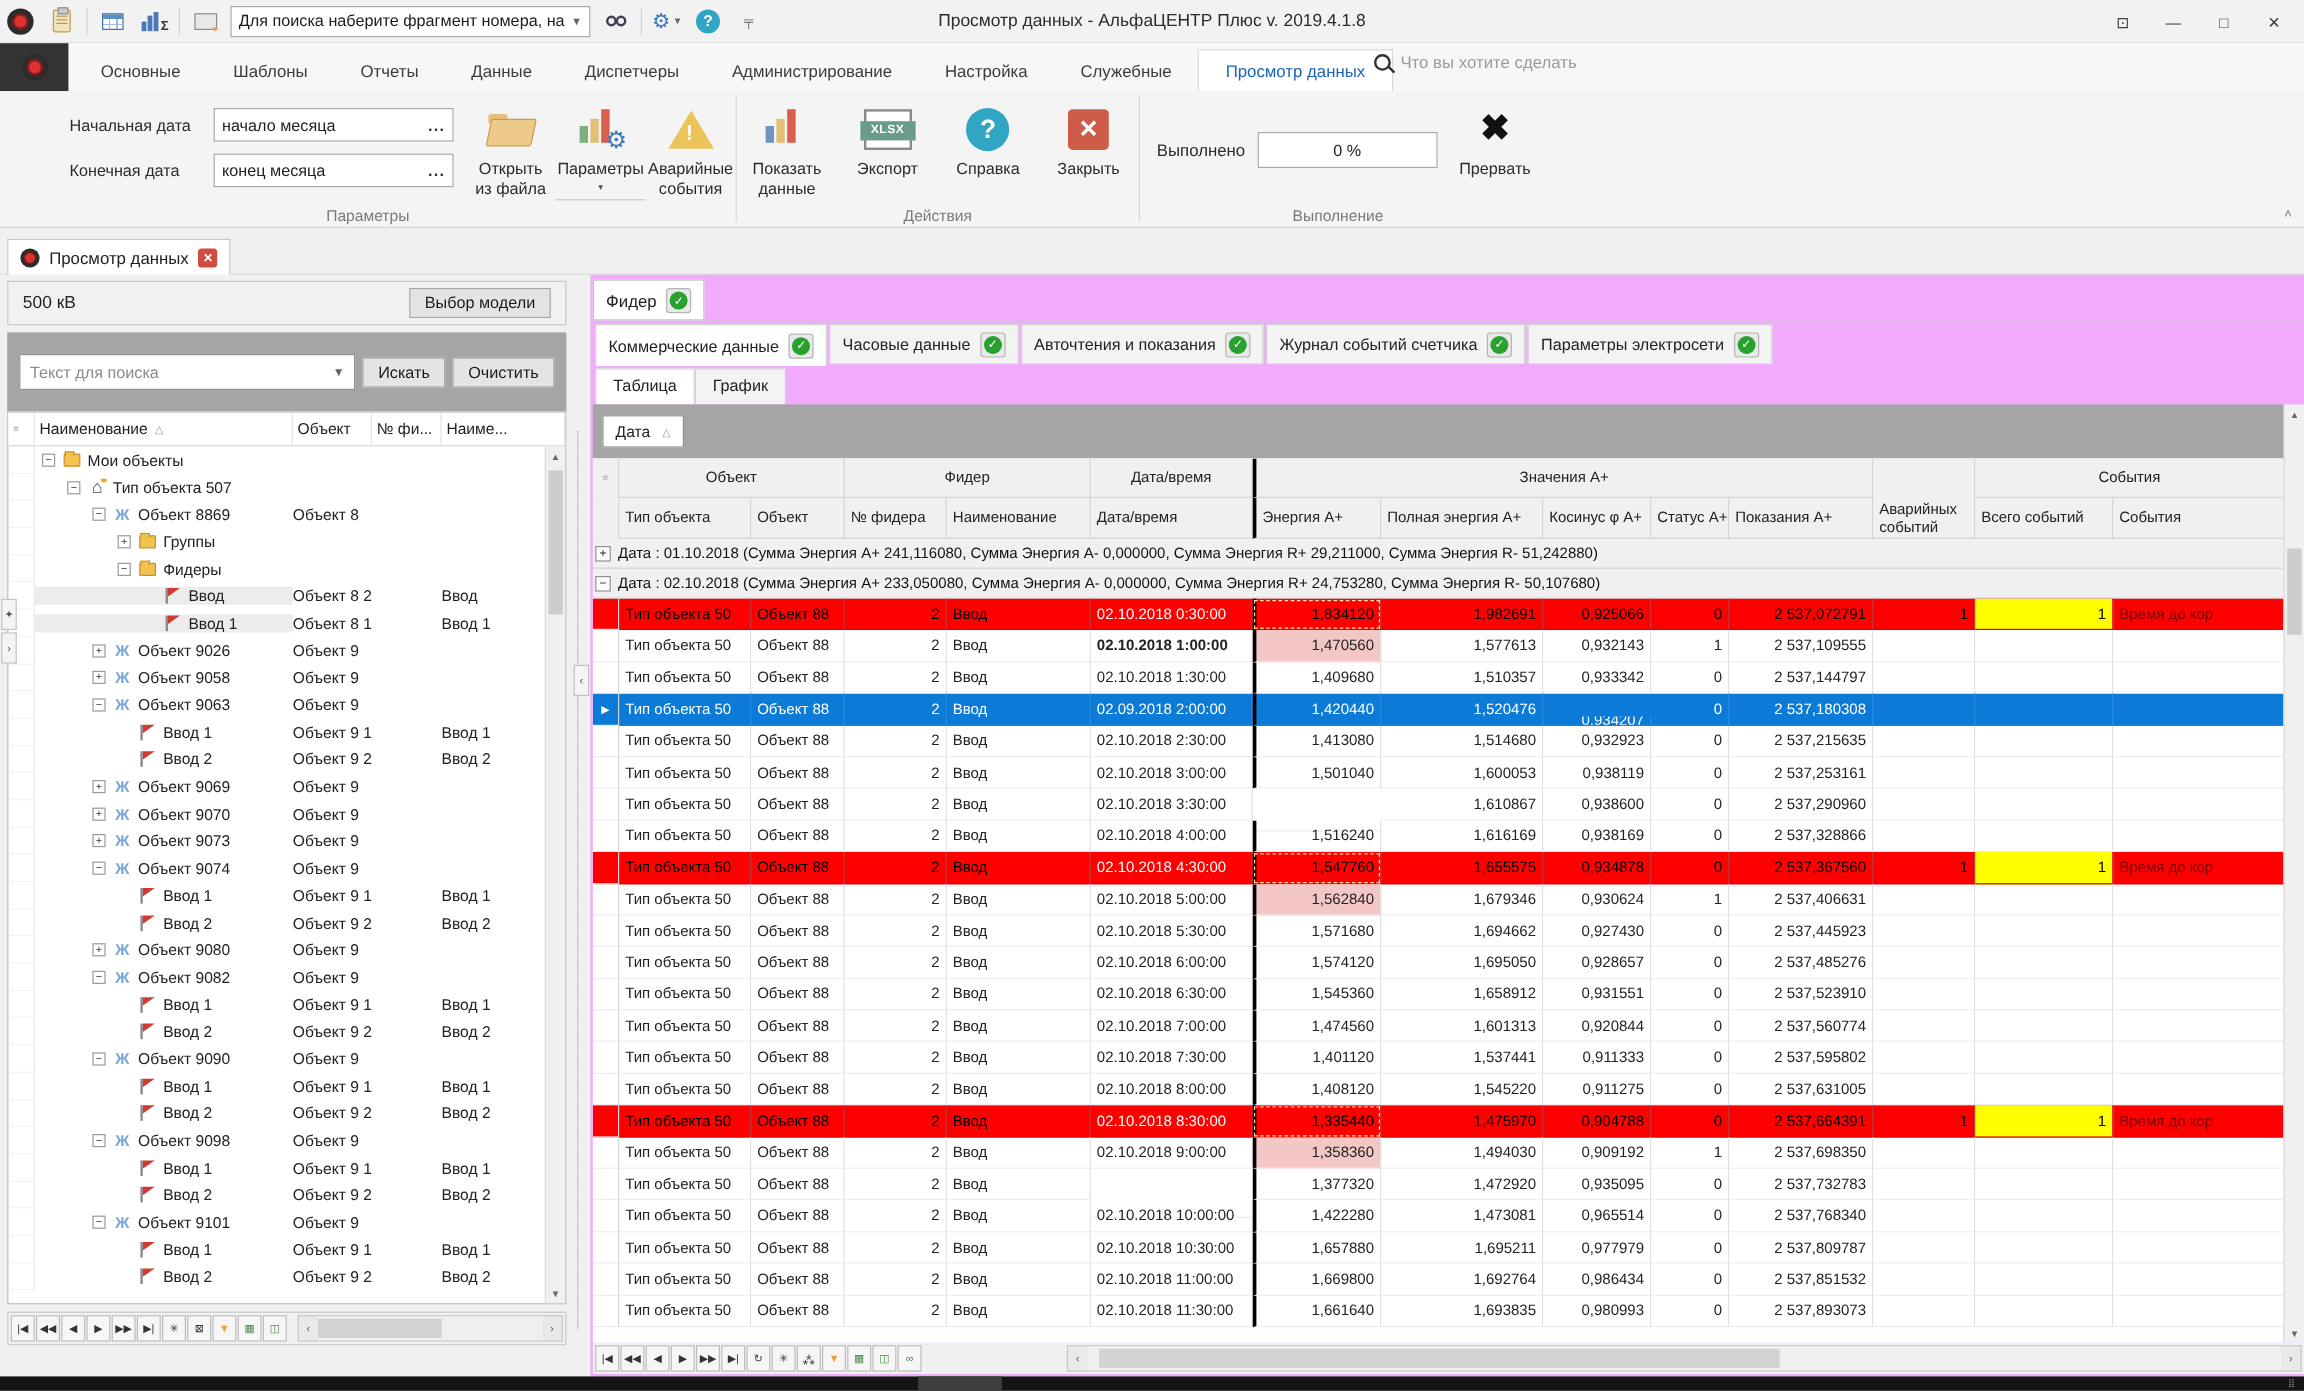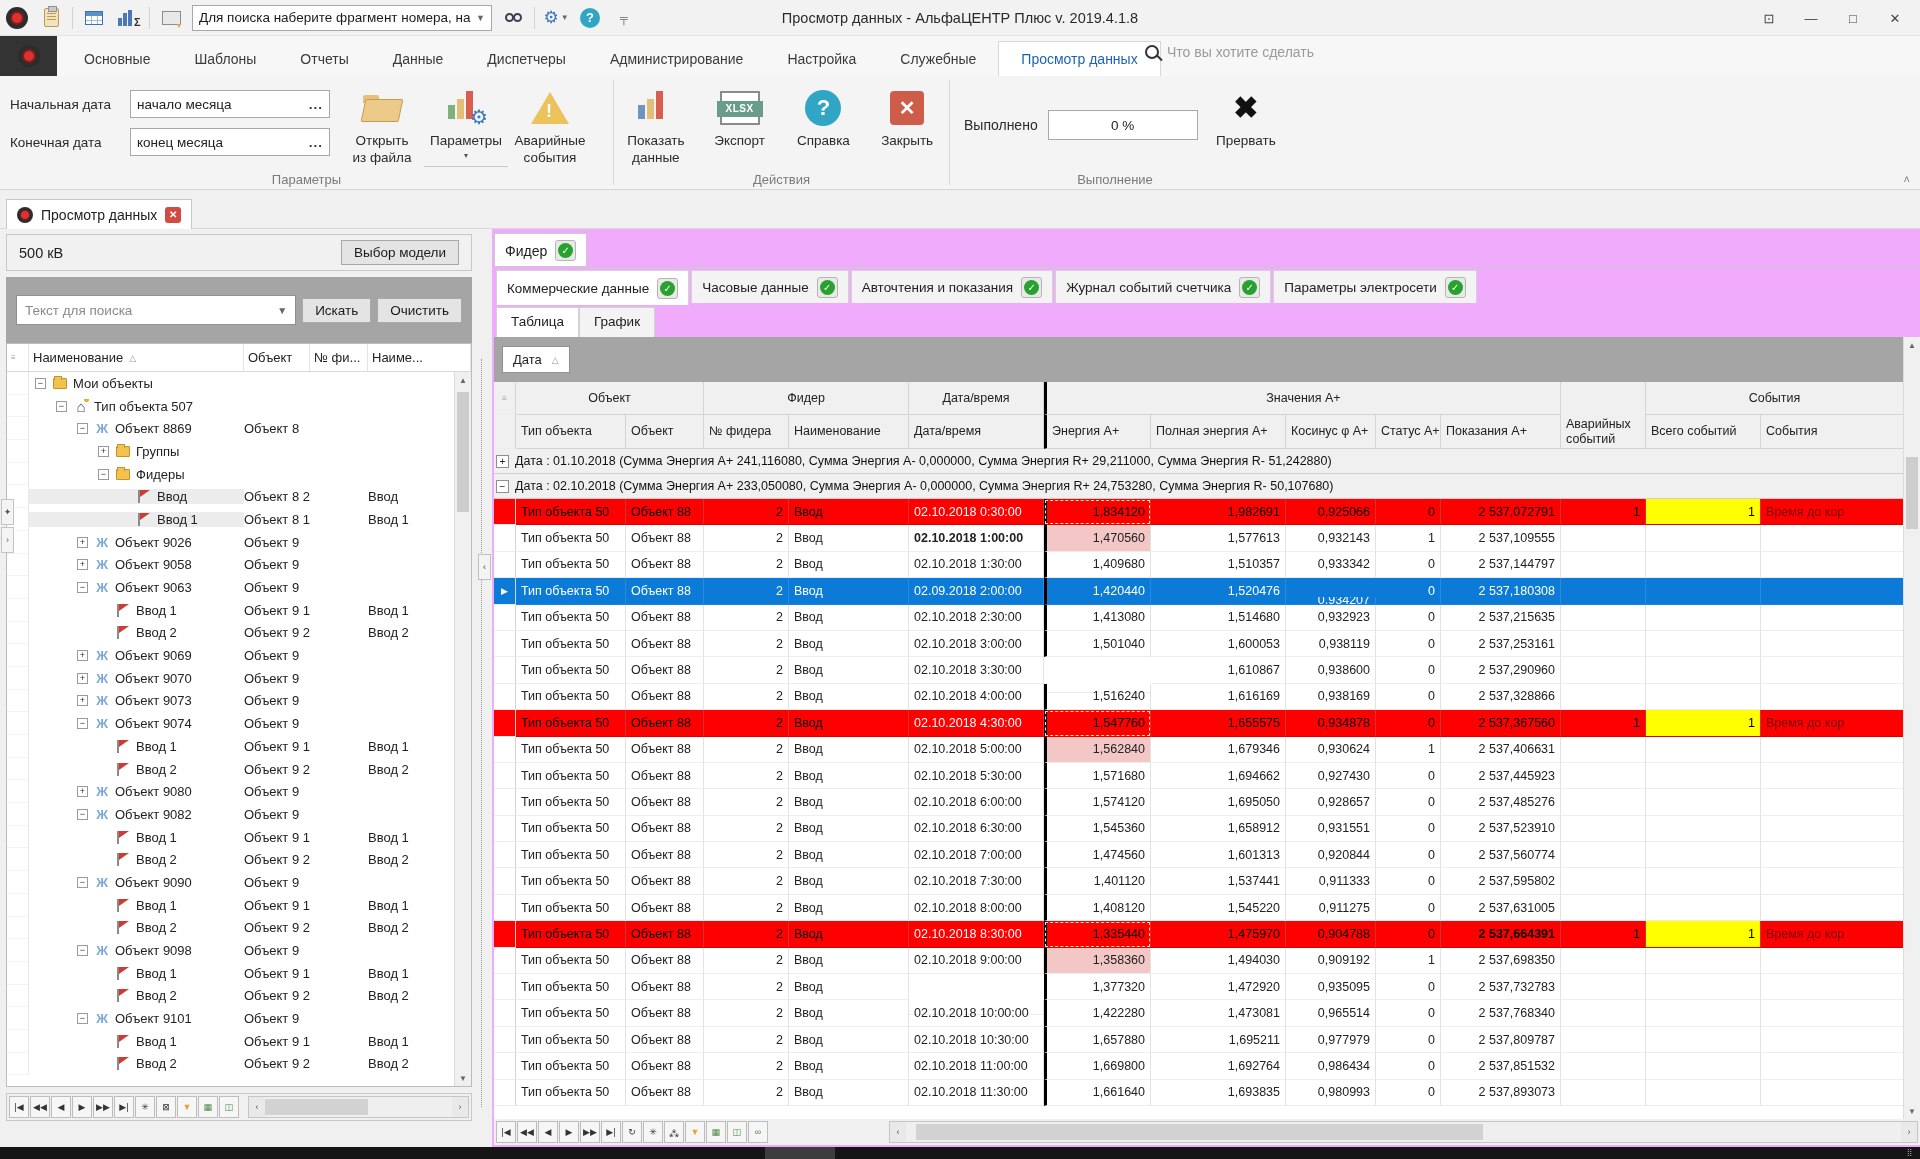--- a/index.html
+++ b/index.html
@@ -293,21 +293,21 @@
         <div class="rtab active">Просмотр данных</div>
       </div>
     <div class="rsearch">
       <span class="lens"></span>
       <span>Что вы хотите сделать</span>
     </div>
   </div>
 
   <div class="ribbon">
     <div class="rgroup" style="width:613px;">
-      <div style="display:flex;">
+      <div style="display:flex;padding-left:48px;">
         <div class="fieldcol">
           <div class="frow">
             <span class="flabel">Начальная дата</span>
             <div class="fbox">
               <span class="v">начало месяца</span>
               <span class="more">...</span>
             </div>
           </div>
           <div class="frow">
             <span class="flabel">Конечная дата</span>
@@ -1268,21 +1268,21 @@
             <div class="gutcell"></div>
             <div class="dc" style="width: 110px; flex: 0 0 auto;">Тип объекта 50</div>
             <div class="dc" style="width: 78px; flex: 0 0 auto;">Объект 88</div>
             <div class="dc num" style="width: 85px; flex: 0 0 auto;">2</div>
             <div class="dc" style="width: 120px; flex: 0 0 auto;">Ввод</div>
             <div class="dc datec" style="width: 135px; flex: 0 0 auto;">02.10.2018 8:30:00</div>
             <div class="dc num blackdiv focusdash" style="width: 107px; flex: 0 0 auto;">1,335440</div>
             <div class="dc num" style="width: 135px; flex: 0 0 auto;">1,475970</div>
             <div class="dc num" style="width: 90px; flex: 0 0 auto;">0,904788</div>
             <div class="dc num" style="width: 65px; flex: 0 0 auto;">0</div>
-            <div class="dc num" style="width: 120px; flex: 0 0 auto; font-weight: bold;">2 537,664391</div>
+            <div class="dc num" style="width: 120px; flex: 0 0 auto;">2 537,664391</div>
             <div class="dc num" style="width: 85px; flex: 0 0 auto;">1</div>
             <div class="dc num cell-yellow" style="width: 115px; flex: 0 0 auto;">1</div>
             <div class="dc evtc" style="width: 143px; flex: 0 0 auto;">Время до кор</div>
           </div>
           <div class="drow">
             <div class="gutcell"></div>
             <div class="dc" style="width: 110px; flex: 0 0 auto;">Тип объекта 50</div>
             <div class="dc" style="width: 78px; flex: 0 0 auto;">Объект 88</div>
             <div class="dc num" style="width: 85px; flex: 0 0 auto;">2</div>
             <div class="dc" style="width: 120px; flex: 0 0 auto;">Ввод</div>

